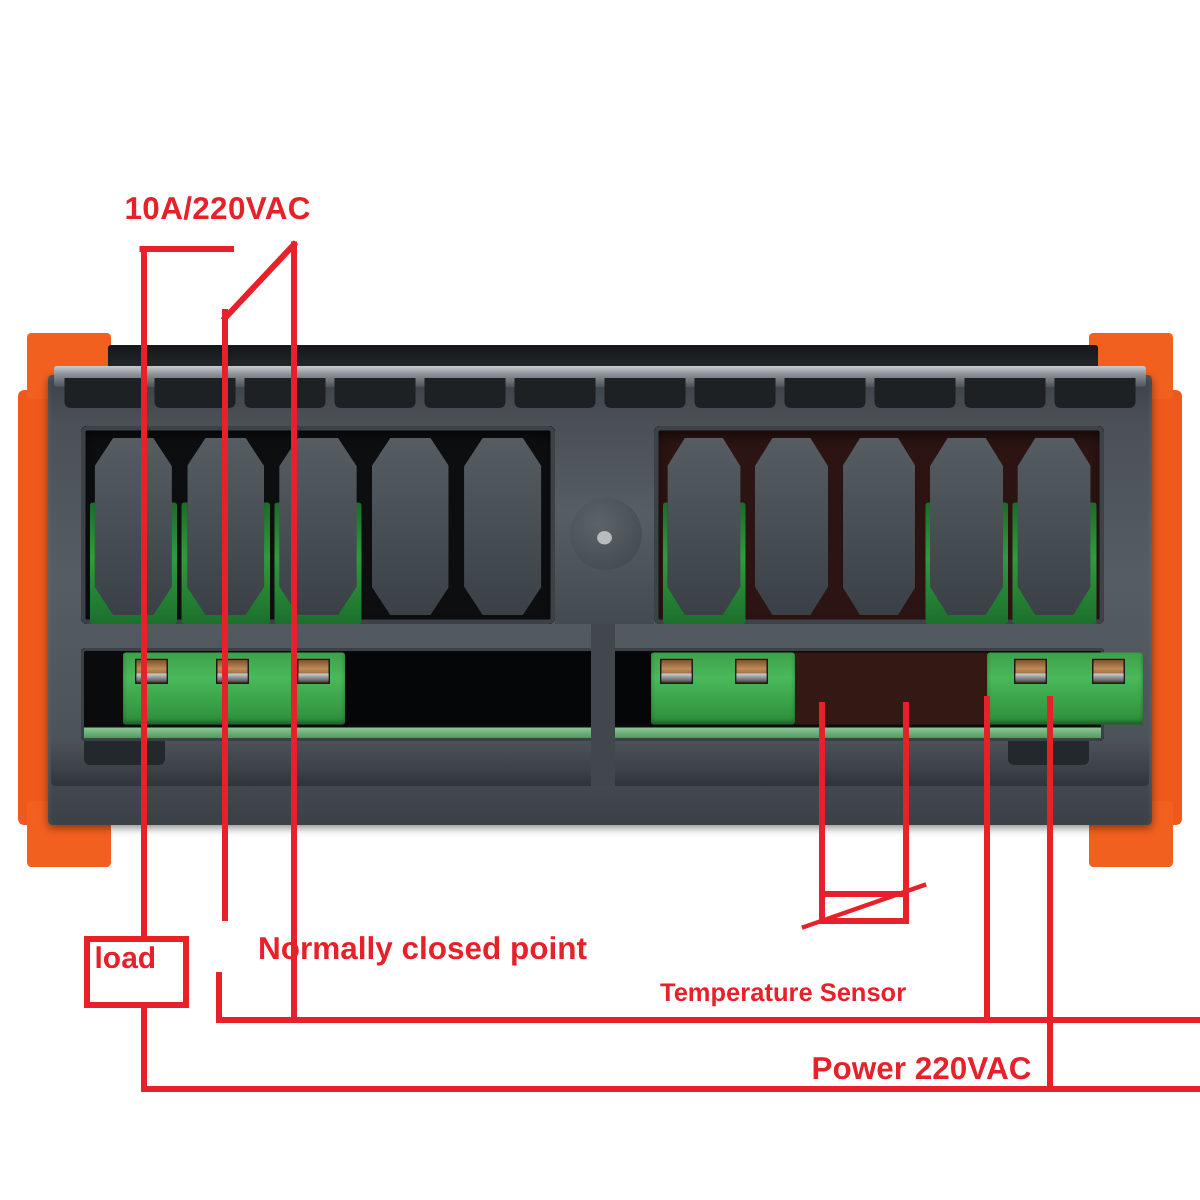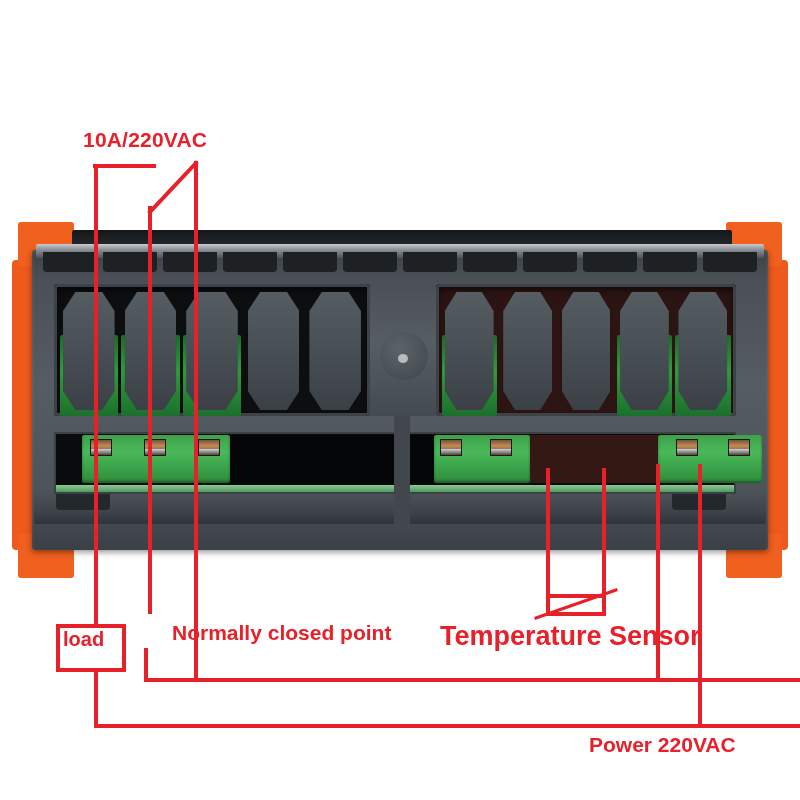--- a/index.html
+++ b/index.html
@@ -78,22 +78,22 @@
     background:#b9bcbe;}
   .centerrib{position:absolute;left:382px;top:194px;width:16px;height:108px;background:#41474d;}
 
   
   #ann{position:absolute;inset:0;pointer-events:none;}
   .lbl{position:absolute;color:#e8202a;font-weight:700;white-space:nowrap;
        font-family:"Liberation Sans", sans-serif;}
   #lbl-10a{left:83px;top:128px;font-size:21px;letter-spacing:.2px;}
   #lbl-load{left:63px;top:628px;font-size:20px;}
   #lbl-nc{left:172px;top:621px;font-size:21px;}
-  #lbl-temp{left:440px;top:621px;font-size:27px;}
-  #lbl-power{left:541px;top:733px;font-size:21px;margin-left:48px;}
+  #lbl-temp{left:440px;top:652px;font-size:17px;}
+  #lbl-power{left:541px;top:701px;font-size:21px;}
 </style>
 </head>
 <body>
 
 <div id="stage">
 
   <div id="device">
 
     <div class="clip-body" style="left:0px;top:38px;width:26px;height:290px;border-radius:4px;"></div>
     <div class="clip" style="left:6px;top:0px;width:56px;height:44px;"></div>

